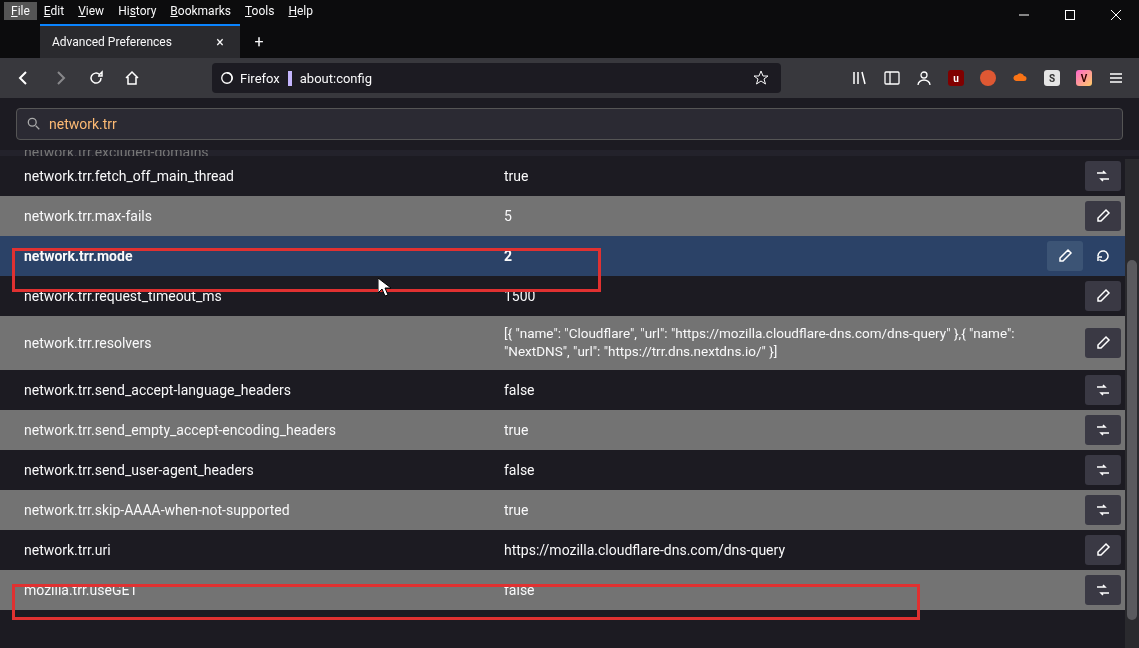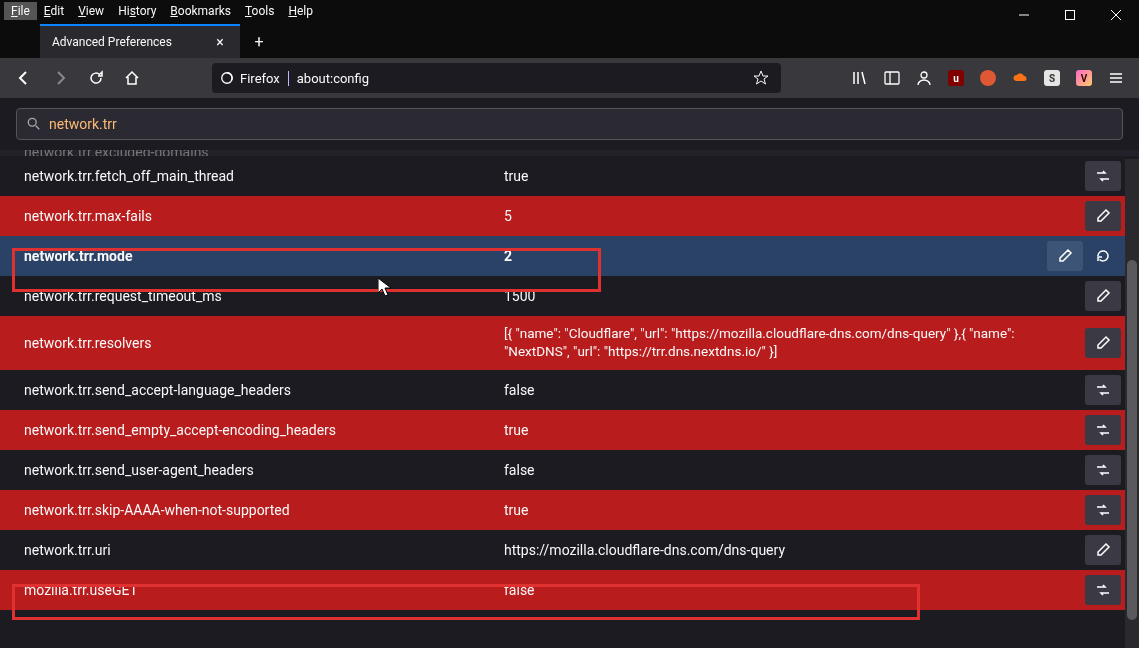--- a/index.html
+++ b/index.html
@@ -21,38 +21,38 @@
 .tab-title { flex: 1; }
 .tab-close { width: 16px; height: 16px; display: flex; align-items: center; justify-content: center; cursor: pointer; font-size: 14px; }
 .tab-new { width: 30px; height: 30px; display: flex; align-items: center; justify-content: center; cursor: pointer; margin-left: 4px; margin-bottom: 2px; font-size: 16px; }
 
 
 .navbar { background: #38383d; height: 40px; display: flex; align-items: center; padding: 0 8px; gap: 4px; }
 .nav-btn { width: 32px; height: 32px; border-radius: 4px; display: flex; align-items: center; justify-content: center; cursor: pointer; }
 .nav-btn.disabled { opacity: 0.4; cursor: default; }
 .nav-btn svg { width: 16px; height: 16px; fill: #f9f9fa; }
 .urlbar { flex: 1; background: #1c1b22; height: 30px; border-radius: 4px; display: flex; align-items: center; margin: 0 60px 0 60px; padding: 0 8px; }
-.urlbar-identity { display: flex; align-items: center; gap: 6px; padding-right: 8px; border-right: 1px solid #c4b5fd; margin-right: 8px; }
+.urlbar-identity { display: flex; align-items: center; gap: 6px; padding-right: 8px; border-right: 4px solid #c4b5fd; margin-right: 8px; }
 .urlbar-identity svg { width: 14px; height: 14px; fill: #f9f9fa; }
 .urlbar-text { flex: 1; font-size: 13px; color: #f9f9fa; }
 .urlbar-star { width: 24px; display: flex; justify-content: center; }
 .toolbar-icons { display: flex; gap: 2px; align-items: center; }
 .toolbar-icon { width: 30px; height: 30px; display: flex; align-items: center; justify-content: center; cursor: pointer; border-radius: 4px; }
 .toolbar-icon svg { width: 16px; height: 16px; fill: #f9f9fa; }
 
 
 .content { background: #1c1b22; height: 550px; overflow: hidden; position: relative; }
 .searchbar-row { padding: 10px 16px; }
 .searchbar { background: #2b2a33; border: 1px solid #555; border-radius: 4px; height: 32px; display: flex; align-items: center; padding: 0 10px; }
 .searchbar svg { width: 14px; height: 14px; fill: #aaa; margin-right: 8px; }
 .searchbar-text { flex: 1; color: #fdba74; font-size: 14px; }
 
 .prefs-list { }
 .pref-row { display: flex; align-items: center; height: 40px; padding: 0 0 0 24px; position: relative; }
-.pref-row.odd { background: #b91c1c; }
+.pref-row.odd { background: #737373; }
 .pref-row.even { background: #1c1b22; }
 .pref-row.selected { background: #2b4267; }
 .pref-name { width: 480px; font-size: 14px; }
 .pref-value { flex: 1; font-size: 14px; padding-right: 10px; }
 .pref-row.selected .pref-name, .pref-row.selected .pref-value { font-weight: bold; }
 .pref-actions { display: flex; gap: 2px; padding-right: 18px; }
 .pref-action-btn { width: 36px; height: 30px; background: #3a3944; border-radius: 3px; display: flex; align-items: center; justify-content: center; cursor: pointer; }
 .pref-action-btn svg { width: 16px; height: 16px; fill: #f9f9fa; }
 .pref-row.selected .pref-action-btn { background: #3c5475; }
 

